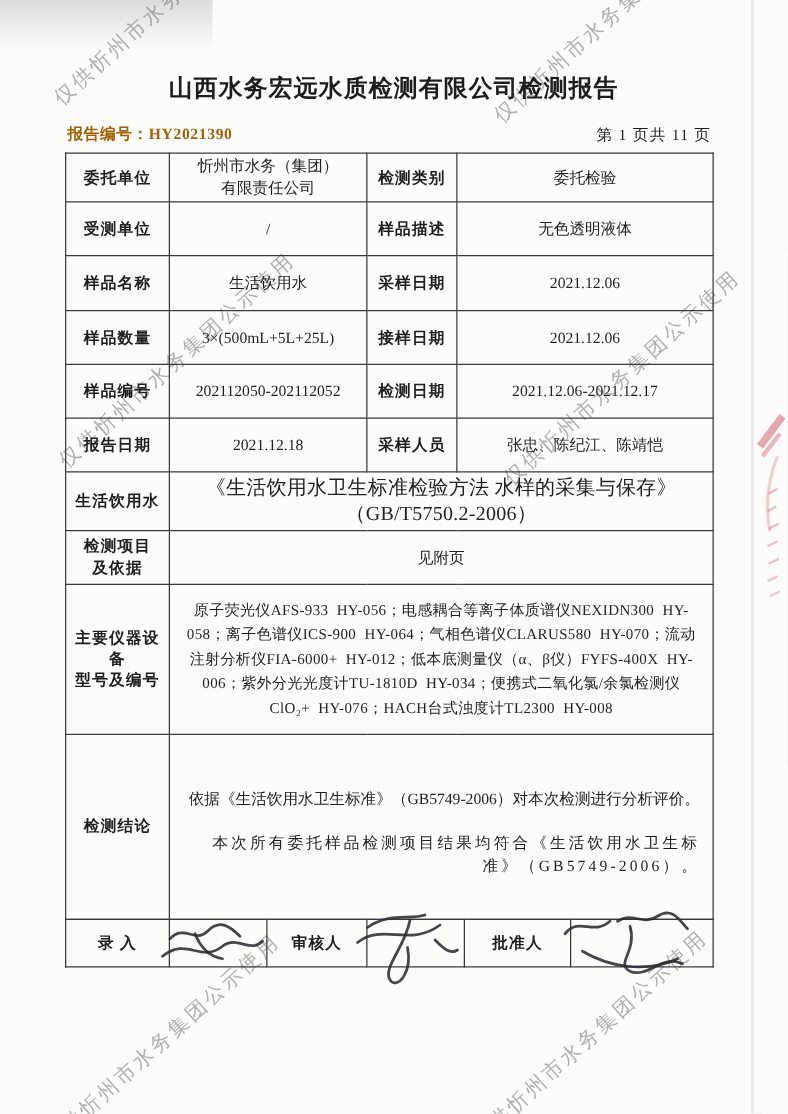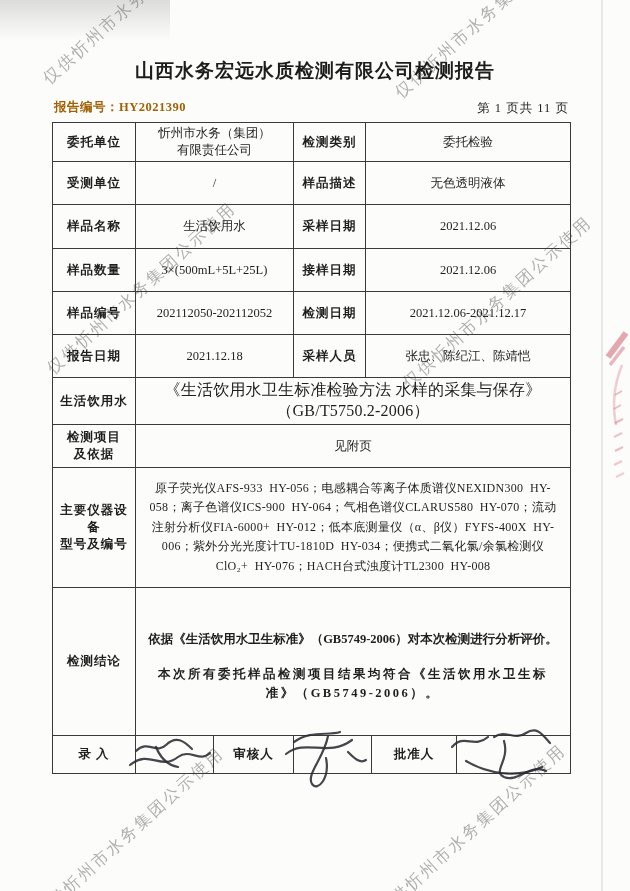--- a/index.html
+++ b/index.html
@@ -62,21 +62,21 @@
   td.pre{white-space:pre-line;line-height:1.35;}
   .sig-table{margin-top:-1px;}
   .r1{height:39px}.r2{height:43px}.r3{height:44px}.r4{height:43px}
   .r5{height:43px}.r6{height:43px}.r7{height:40px}.r8{height:43px}
   .r9{height:120px}.r10{height:148px}.r11{height:38px}
   .inst{
     text-align:center;font-size:12px;line-height:19.5px;
     white-space:pre-wrap;padding:4px 8px;letter-spacing:.3px;
   }
   .concl{vertical-align:top;padding:0 10px;}
-  .concl p{margin:0;text-align:center;font-size:12.5px;line-height:1.5;font-weight:bold;}
+  .concl p{margin:0;text-align:right;font-size:12.5px;line-height:1.5;}
   .concl .p1{margin-top:42px;}
   .concl .p2{margin-top:16px;letter-spacing:2.5px;}
   .method{font-size:16px;letter-spacing:.2px;}
   
   .sig{position:absolute;pointer-events:none;}
   .sig path{fill:none;stroke:#2b2b33;stroke-width:2.2;stroke-linecap:round;opacity:.88;}
   .sig1{left:126px;top:735px;}
   .sig2{left:278px;top:728px;}
   .sig3{left:446px;top:727px;}
   

